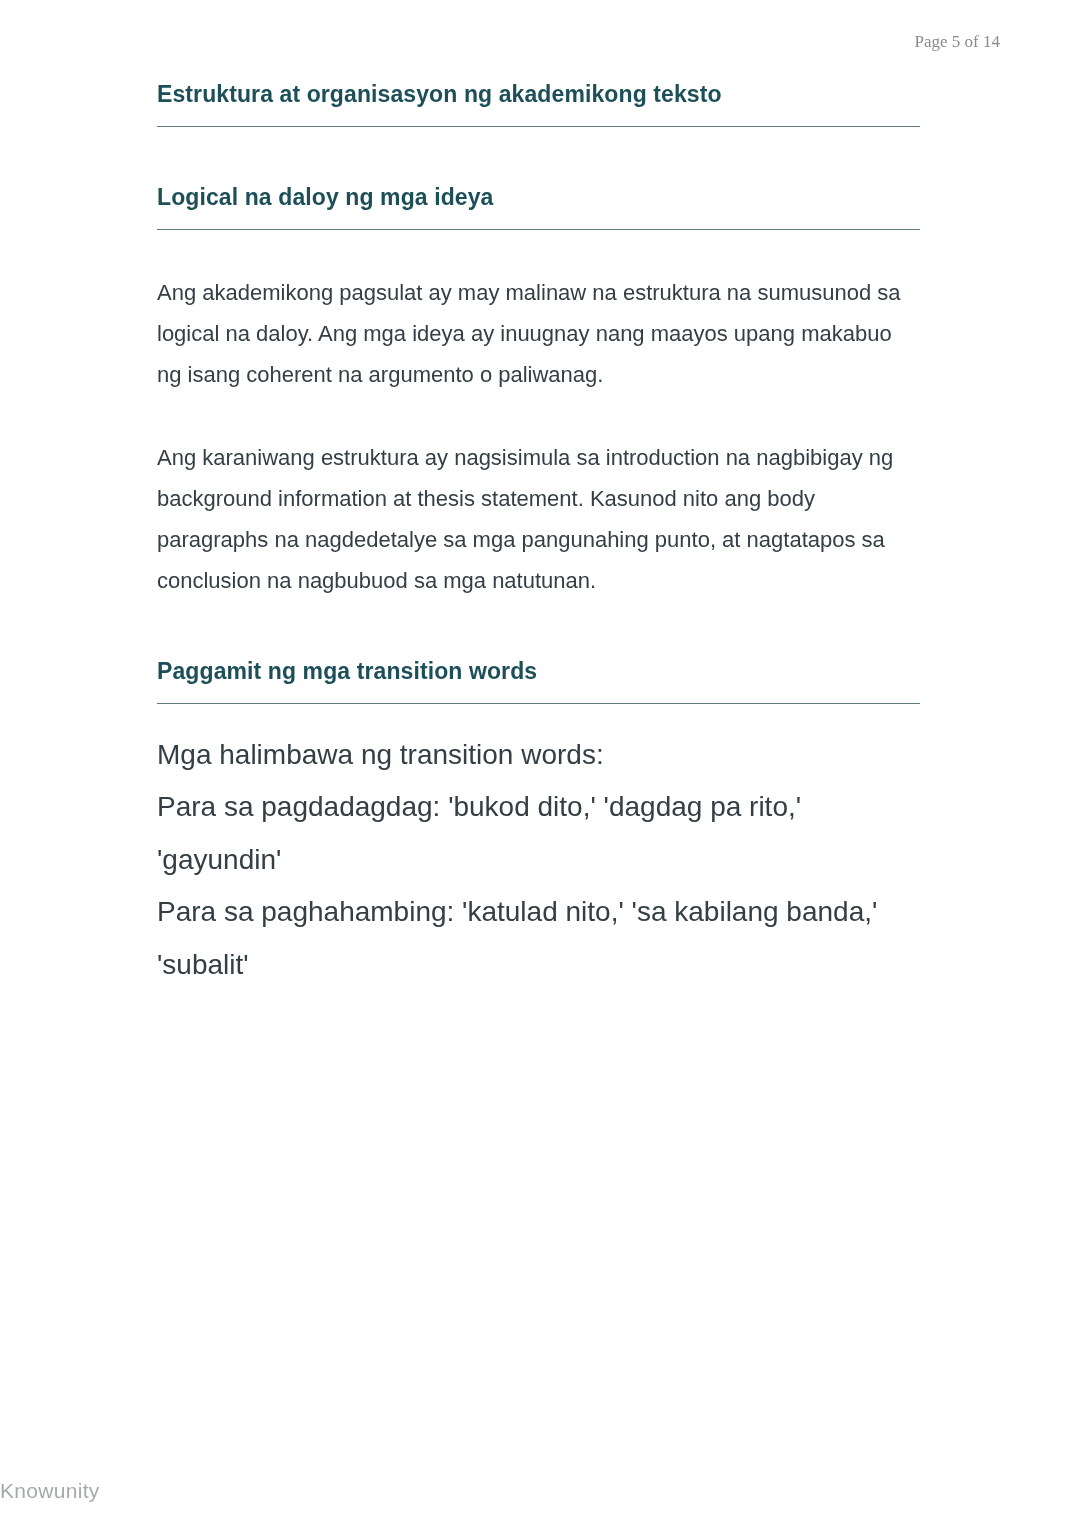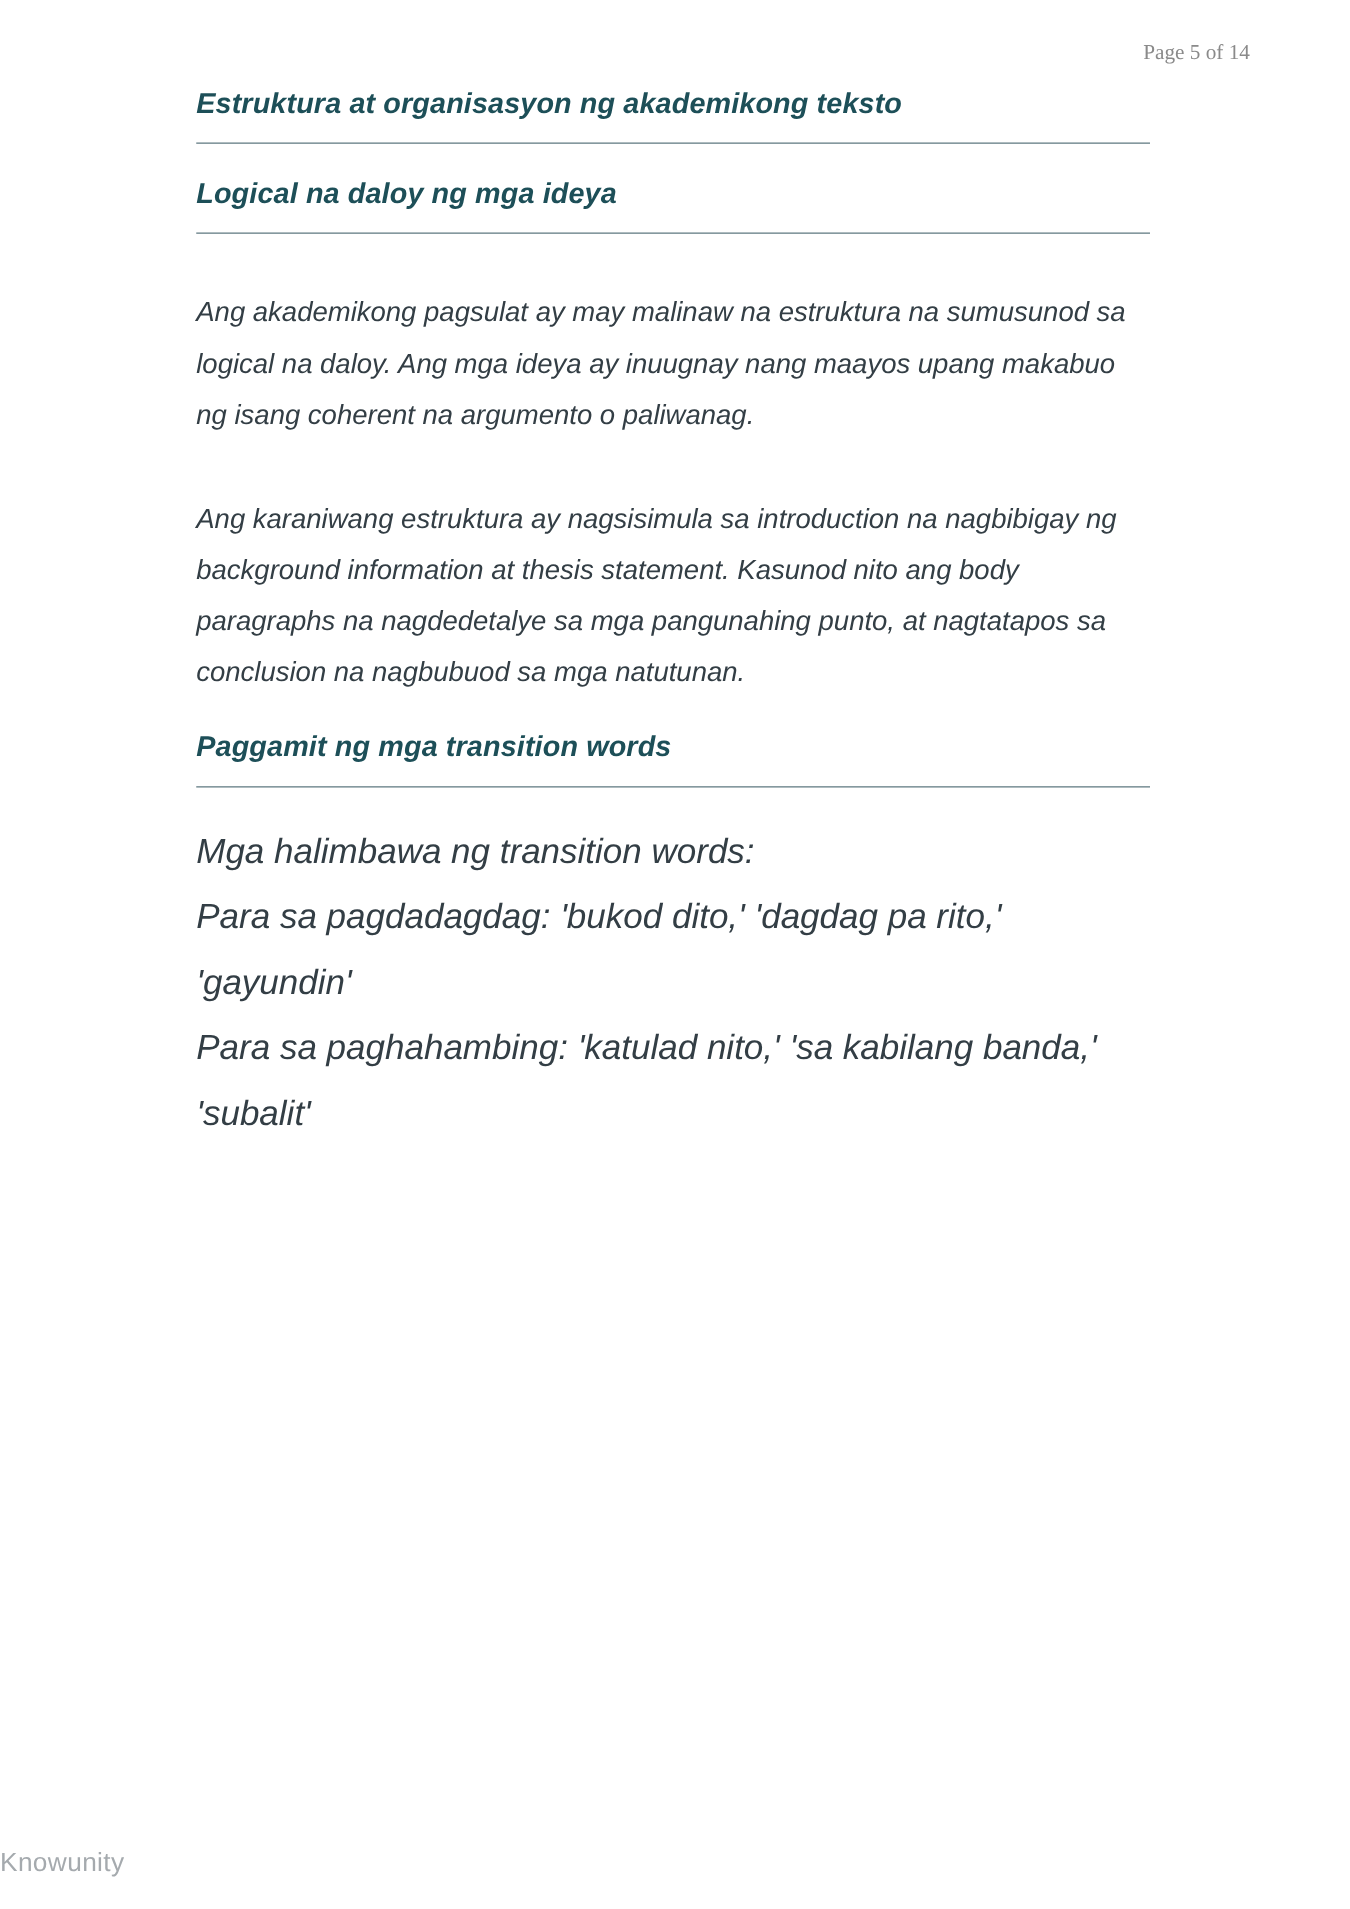--- a/index.html
+++ b/index.html
@@ -20,30 +20,29 @@
     top: 32px;
     right: 80px;
     font-family: "Liberation Serif", "DejaVu Serif", serif;
     font-size: 17px;
     color: var(--page_label, #8a8a8a);
   }
   .content {
     position: absolute;
     left: 157px;
     right: 160px;
-    top: 68px;
-    font-style: italic;
+    top: 80px;
   }
   .heading-block {
     border-bottom: 1px solid var(--rule, #5e7880);
     padding-bottom: 17px;
     margin: 0;
   }
   .heading-block.gap {
-    margin-top: 25px;
+    margin-top: 56px;
   }
   .heading-block h1,
   .heading-block h2 {
     margin: 0;
     font-size: 23px;
     line-height: 1.25;
     font-weight: 700;
     color: var(--heading, #1d4f58);
     letter-spacing: 0.1px;
   }

